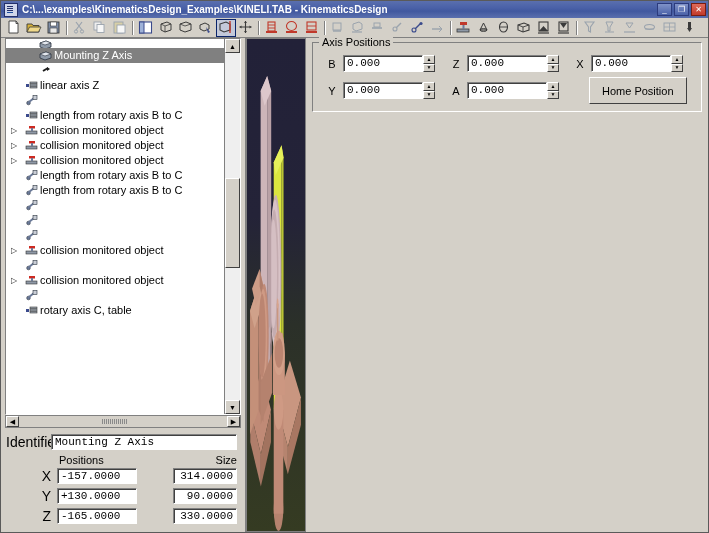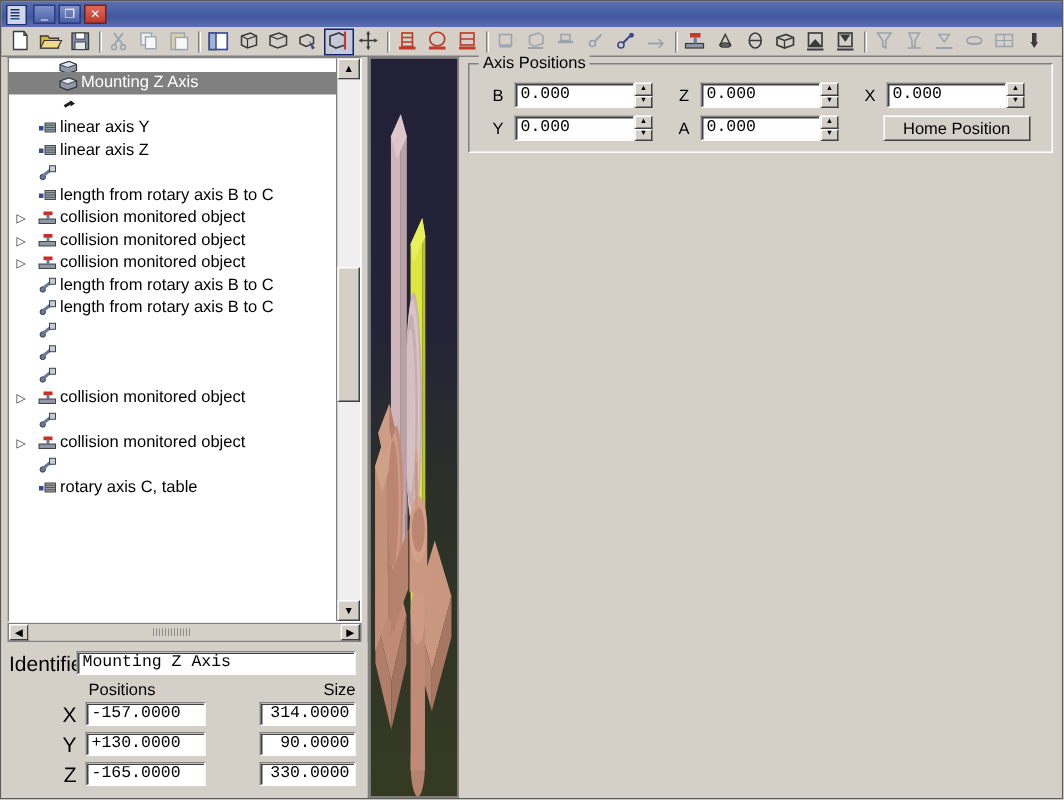--- a/index.html
+++ b/index.html
@@ -224,21 +224,21 @@
   .spin .sbtns{
     width:12px;flex:0 0 12px;display:flex;flex-direction:column;
   }
   .spin .sbtns div{
     flex:1 1 50%;background:#d4d0c8;
     border:1px solid;border-color:#fff #404040 #404040 #fff;
     box-sizing:border-box;display:flex;align-items:center;justify-content:center;
     font-size:5px;line-height:1;
   }
   .homebtn{
-    height:17px;padding:0 12px;background:#d4d0c8;
+    height:27px;padding:0 12px;background:#d4d0c8;
     border:1px solid;border-color:#fff #404040 #404040 #fff;
     font-size:11px;display:flex;align-items:center;justify-content:center;
     box-sizing:border-box;margin-left:20px;
   }
 
   
   .statusbar{
     height:15px;flex:0 0 15px;background:#d4d0c8;
     border-top:1px solid #fff;
     display:flex;align-items:center;padding:0 2px;box-sizing:border-box;
@@ -254,20 +254,21 @@
   .status-pane.sm{width:16px;flex:0 0 16px;}
   .triangle{font-size:7px;}
 </style>
 </head>
 <body>
 
 <div class="app">
 
   <div class="titlebar">
     <div class="title-icon"></div>
+    <div class="title-text">C:\...\examples\KinematicsDesign_Examples\KINELI.TAB - KinematicsDesign</div>
     <div class="win-btns">
       <div class="win-btn">
           <i>_</i>
         </div>
       <div class="win-btn">
           <i>❐</i>
         </div>
       <div class="win-btn close">
           <i>✕</i>
         </div>
@@ -521,32 +522,20 @@
             <div class="trow">
               <div class="twist"></div>
               <div style="width: 18px; flex: 0 0 auto;"></div>
               <div class="ticon">
                 <svg width="14" height="13" viewBox="0 0 14 13">
                   <path d="M4 7 L9 4" stroke="#1c1c1c" stroke-width="2"></path>
                   <path d="M8 3 L11 5 L8 7 Z" fill="#1c1c1c"></path>
                 </svg>
               </div>
               <div class="tlabel"></div>
-            </div>
-            <div class="trow">
-              <div class="twist"></div>
-              <div style="width: 4px; flex: 0 0 auto;"></div>
-              <div class="ticon">
-                <svg width="14" height="13" viewBox="0 0 14 13">
-                  <rect x="1" y="5" width="3" height="3" fill="#3a4a8c"></rect>
-                  <rect x="5" y="3" width="7" height="6" fill="#9aa3ad" stroke="#3a3a3a" stroke-width="0.6"></rect>
-                  <path d="M5 4.5 H12 M5 6 H12 M5 7.5 H12" stroke="#4a4a4a" stroke-width="0.6"></path>
-                </svg>
-              </div>
-              <div class="tlabel">linear axis Y</div>
             </div>
             <div class="trow">
               <div class="twist"></div>
               <div style="width: 4px; flex: 0 0 auto;"></div>
               <div class="ticon">
                 <svg width="14" height="13" viewBox="0 0 14 13">
                   <rect x="1" y="5" width="3" height="3" fill="#3a4a8c"></rect>
                   <rect x="5" y="3" width="7" height="6" fill="#9aa3ad" stroke="#3a3a3a" stroke-width="0.6"></rect>
                   <path d="M5 4.5 H12 M5 6 H12 M5 7.5 H12" stroke="#4a4a4a" stroke-width="0.6"></path>
                 </svg>

